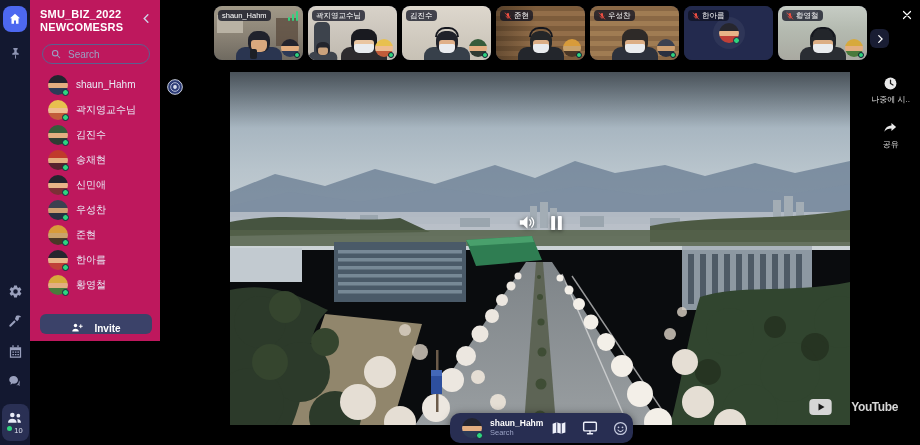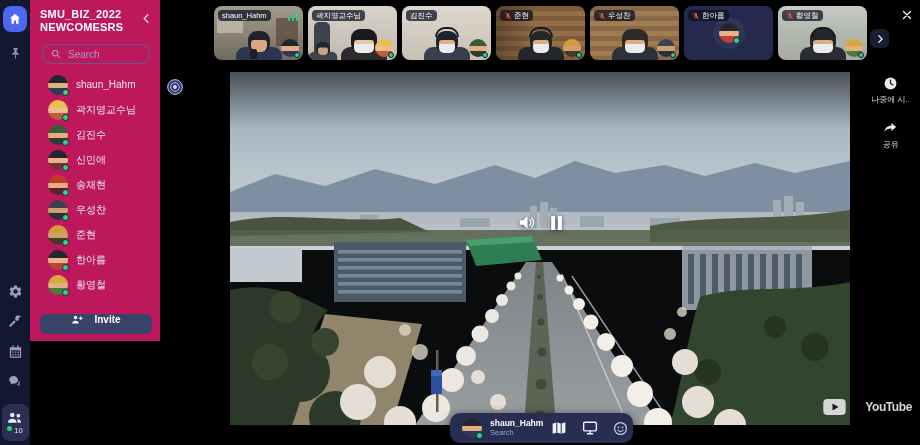--- a/index.html
+++ b/index.html
@@ -28,21 +28,21 @@
   .members .name{color:#e9ebf6;font-size:10px;}
   .avatar{position:relative;width:20px;height:20px;border-radius:50%;flex:0 0 auto;}
   .avatar .dot{position:absolute;right:-1px;bottom:-1px;width:7px;height:7px;border-radius:50%;background:#2ed47e;border:1.5px solid #1c2240;}
   
   .av{background:linear-gradient(180deg,var(--h) 0 40%,var(--s) 40% 66%,var(--c) 66% 100%);}
   .av1{--h:#23242e;--s:#e3ae80;--c:#2c3a57;} .av2{--h:#e8c04f;--s:#eebc91;--c:#c25c3a;}
   .av3{--h:#365c3a;--s:#e3ae80;--c:#2f3b33;} .av4{--h:#c03a2c;--s:#e3ae80;--c:#58222e;}
   .av5{--h:#24242e;--s:#e8b488;--c:#7c2f36;} .av6{--h:#3c4150;--s:#cfa071;--c:#2a3040;}
   .av7{--h:#4c7a3f;--s:#e3ae80;--c:#3d6b44;} .av8{--h:#d89b3a;--s:#caa26a;--c:#4a3726;}
   .av9{--h:#26262e;--s:#e8b488;--c:#c04038;} .av10{--h:#d7a93c;--s:#e3ae80;--c:#4a7a3c;}
-  .invite-btn{position:absolute;left:10px;bottom:7px;width:112px;height:20px;border-radius:6px;background:#3b4269;color:#fff;display:flex;align-items:flex-start;justify-content:center;gap:11px;font-size:10px;font-weight:bold;cursor:pointer;}
+  .invite-btn{position:absolute;left:10px;bottom:7px;width:112px;height:20px;border-radius:6px;background:#3b4269;color:#fff;display:flex;align-items:flex-end;justify-content:center;gap:11px;font-size:10px;font-weight:bold;cursor:pointer;}
 
   
   .stage{position:absolute;left:160px;top:0;width:760px;height:445px;background:#000;}
 
   
   .thumbs{position:absolute;left:54px;top:6px;display:flex;gap:5px;}
   .tile{position:relative;width:89px;height:54px;border-radius:8px;overflow:hidden;background:#20263f;}
   .cam{position:absolute;inset:0;}
   .t1 .cam{background:linear-gradient(180deg,#a19988 0%,#8a8275 55%,#6f6a60 100%);}
   .t1 .cam::before{content:"";position:absolute;right:5px;top:12px;width:22px;height:28px;background:#5a4a3c;opacity:.75;}
@@ -78,21 +78,21 @@
 
   
   .video-wrap{position:absolute;left:70px;top:72px;width:620px;height:353px;overflow:hidden;background:#0a0c0e;}
   .video-topgrad{position:absolute;left:0;top:0;right:0;height:56px;background:linear-gradient(180deg,rgba(0,0,0,.5),rgba(0,0,0,0));}
   .yt-title-row{position:absolute;left:7px;top:79px;display:flex;align-items:center;gap:6px;z-index:5;}
   .yt-title{color:#f1f1f1;font-size:10.5px;text-shadow:0 1px 3px rgba(0,0,0,.9);}
   .yt-topright{position:absolute;right:10px;top:76px;display:flex;gap:16px;z-index:5;flex-direction:column;}
   .yt-action{display:flex;flex-direction:column;align-items:center;gap:3px;color:#e6e6e6;cursor:pointer;}
   .yt-action .lbl{font-size:8px;color:#ddd;text-shadow:0 1px 2px rgba(0,0,0,.9);white-space:nowrap;}
   .center-controls{position:absolute;left:358px;top:214px;display:flex;align-items:center;gap:13px;color:#fff;filter:drop-shadow(0 1px 2px rgba(0,0,0,.6));z-index:5;}
-  .yt-logo{position:absolute;right:8px;top:399px;display:flex;align-items:center;gap:19px;z-index:5;cursor:pointer;}
+  .yt-logo{position:absolute;right:22px;top:399px;display:flex;align-items:center;gap:19px;z-index:5;cursor:pointer;}
   .yt-word{color:#d6d6d6;font-size:12px;font-weight:bold;letter-spacing:-.4px;}
 
   
   .bottom-pill{position:absolute;left:290px;top:413px;width:183px;height:30px;border-radius:10px;background:#282e52;box-shadow:0 2px 10px rgba(0,0,0,.55);display:flex;align-items:center;padding:0 12px;gap:8px;z-index:6;}
   .bp-id{display:flex;flex-direction:column;line-height:1.1;}
   .bp-name{color:#fff;font-size:8.5px;font-weight:bold;}
   .bp-status{color:#9aa2c5;font-size:7.5px;}
   .bp-icons{margin-left:auto;display:flex;align-items:center;gap:15px;color:#eef0fa;}
   .bp-icons .ic{cursor:pointer;}
 </style>
@@ -176,30 +176,30 @@
           </span>
           <span class="name">곽지영교수님</span>
         </li>
       <li>
           <span class="avatar av av3">
             <span class="dot"></span>
           </span>
           <span class="name">김진수</span>
         </li>
       <li>
+          <span class="avatar av av4">
+            <span class="dot"></span>
+          </span>
+          <span class="name">송채현</span>
+        </li>
+      <li>
           <span class="avatar av av5">
             <span class="dot"></span>
           </span>
           <span class="name">신민애</span>
-        </li>
-      <li>
-          <span class="avatar av av4">
-            <span class="dot"></span>
-          </span>
-          <span class="name">송채현</span>
         </li>
       <li>
           <span class="avatar av av6">
             <span class="dot"></span>
           </span>
           <span class="name">우성찬</span>
         </li>
       <li>
           <span class="avatar av av8">
             <span class="dot"></span>

